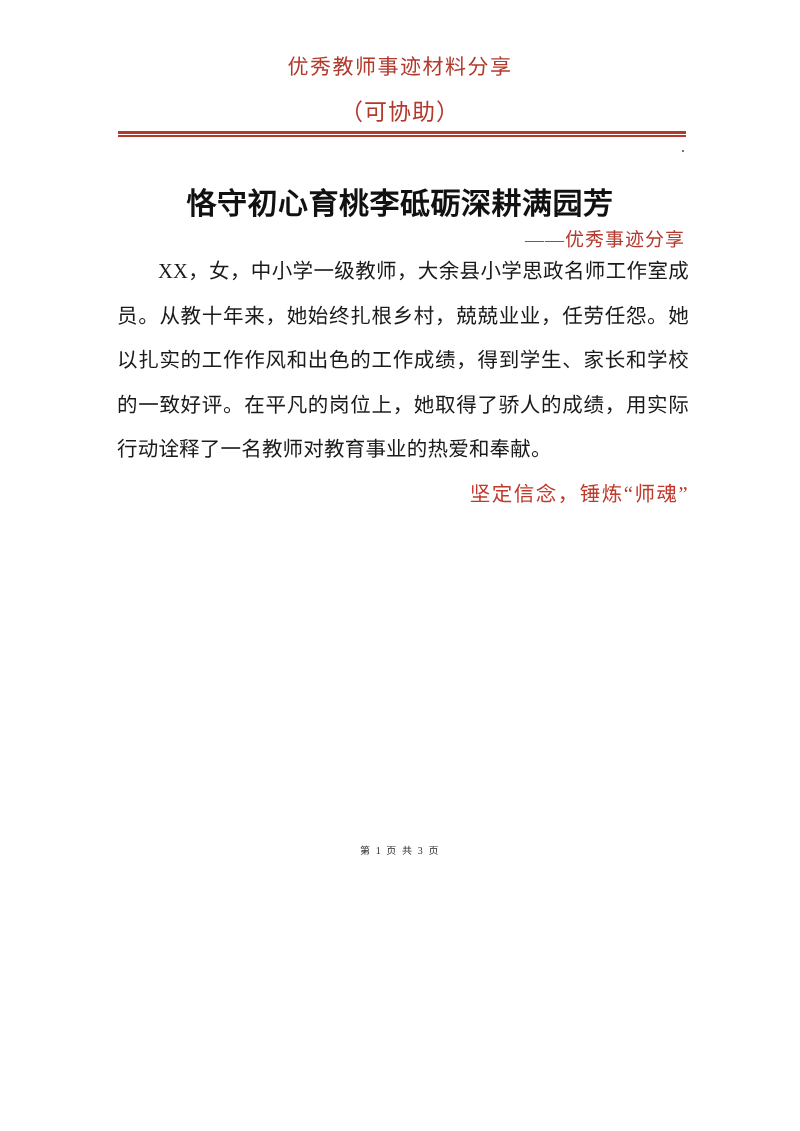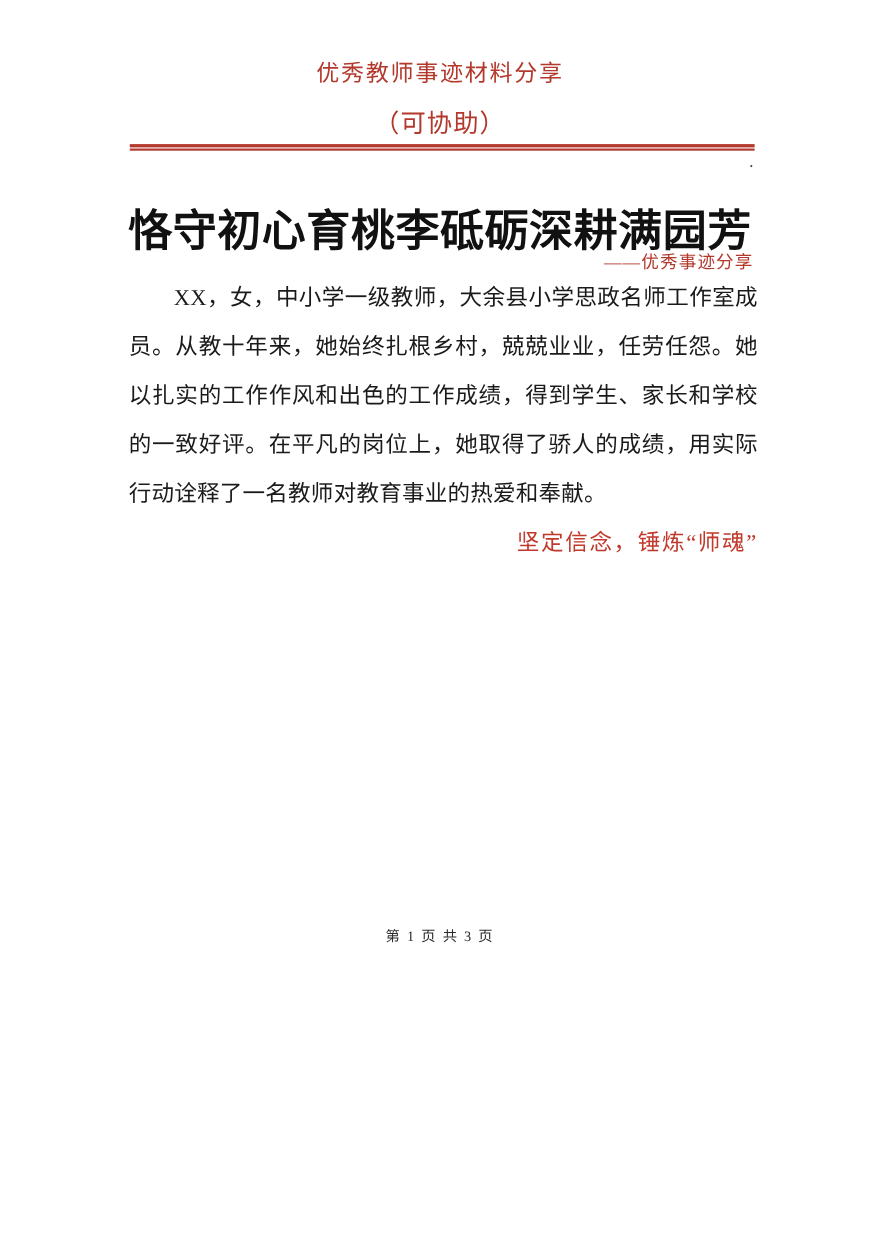--- a/index.html
+++ b/index.html
@@ -83,35 +83,35 @@
     border-radius: 50%;
   }
 
   
   .main-title {
     position: absolute;
     top: 163px;
     left: 0;
     right: 0;
     text-align: center;
-    font-size: 40px;
+    font-size: 30px;
     line-height: 42px;
     font-weight: bold;
     letter-spacing: 0.5px;
     color: #111111;
     font-family: "Liberation Serif", "DejaVu Serif", serif;
     white-space: nowrap;
   }
 
   
   .attribution {
     position: absolute;
     top: 225px;
     right: 115px;
-    font-size: 16px;
+    font-size: 19px;
     line-height: 30px;
     letter-spacing: 1px;
     color: #b3392d;
     font-family: "Liberation Serif", "DejaVu Serif", serif;
     white-space: nowrap;
   }
 
   
   .body-area {
     position: absolute;
@@ -144,21 +144,21 @@
     white-space: nowrap;
   }
 
   
   .page-footer {
     position: absolute;
     bottom: 47px;
     left: 0;
     right: 0;
     text-align: center;
-    font-size: 13px;
+    font-size: 10px;
     line-height: 18px;
     letter-spacing: 1.6px;
     color: #2b2b2b;
     font-family: "Liberation Serif", "DejaVu Serif", serif;
     white-space: nowrap;
   }
 </style>
 </head>
 <body>
 

